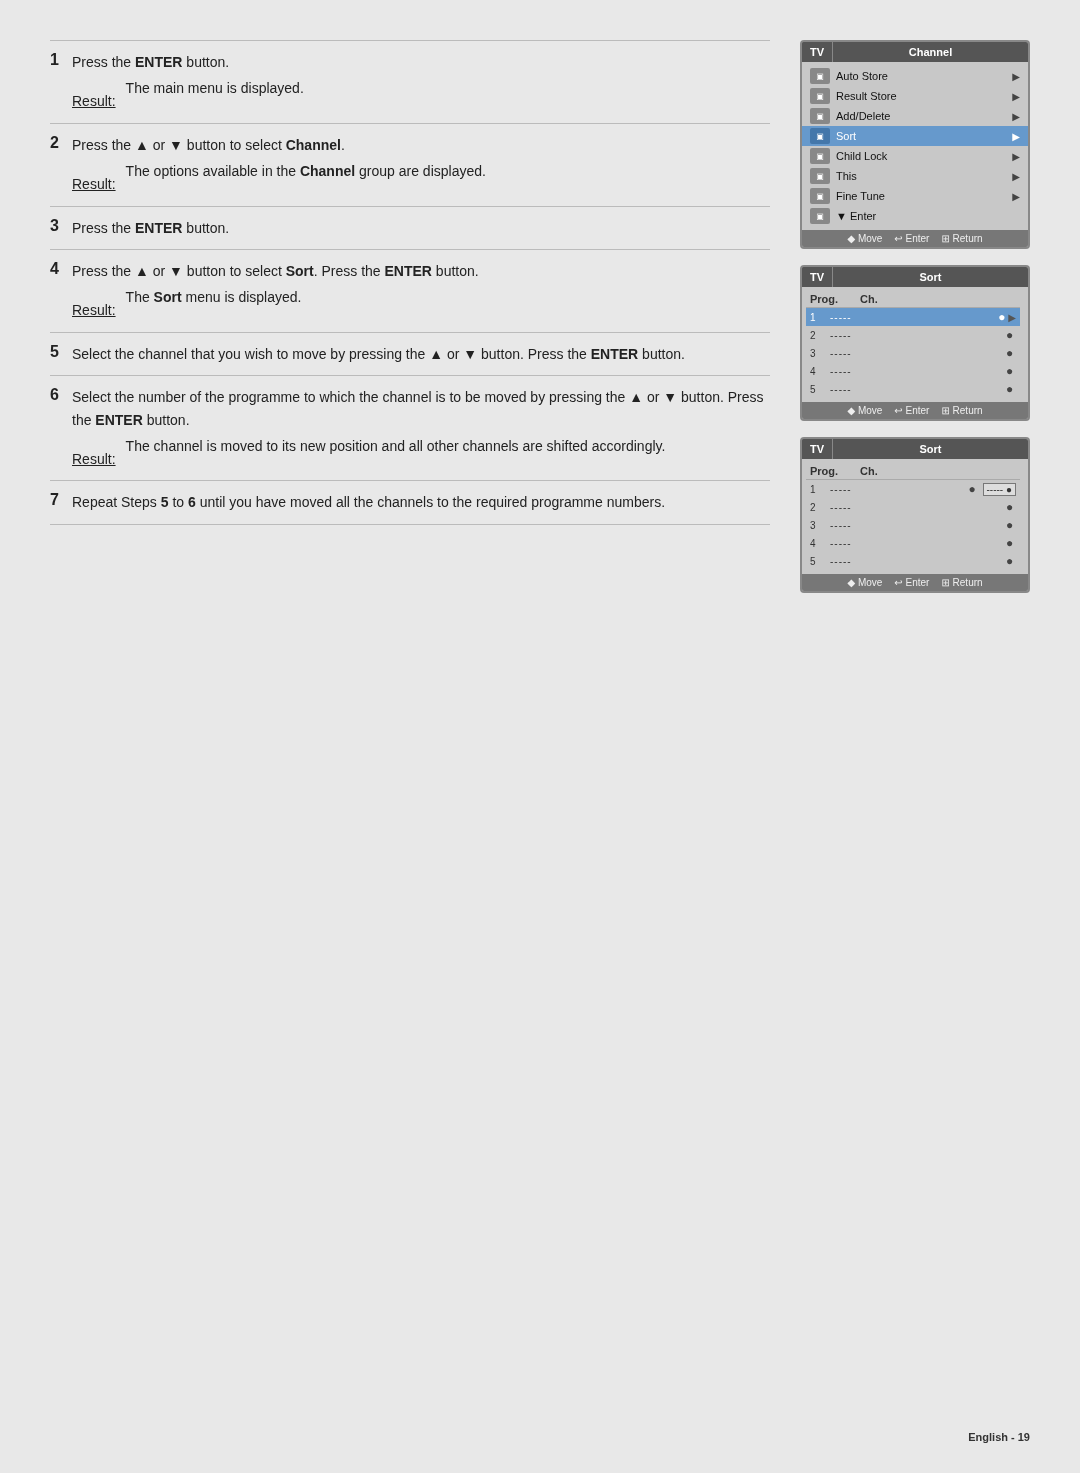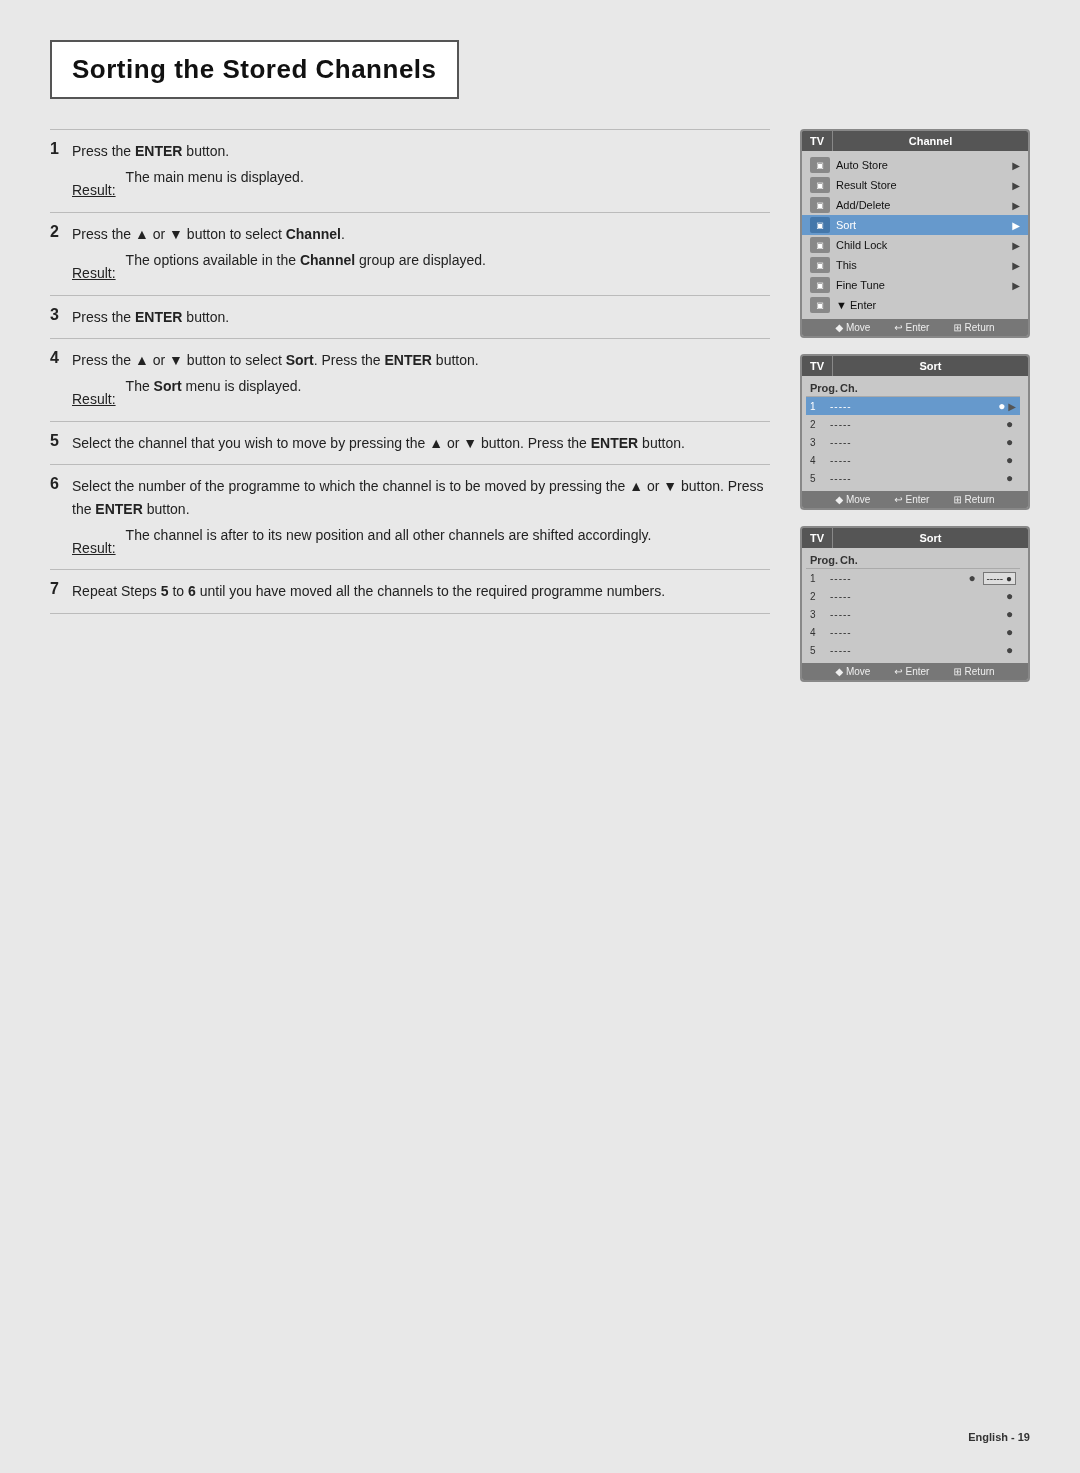--- a/index.html
+++ b/index.html
@@ -150,42 +150,42 @@
       font-size: 10px;
       color: #444;
     }
     .tv-menu-row.selected .tv-menu-arrow,
     .tv-menu-row.highlighted .tv-menu-arrow { color: #fff; }
     .tv-footer {
       background: #777;
       color: #eee;
       display: flex;
       justify-content: center;
-      gap: 24px;
+      gap: 12px;
       padding: 3px 6px;
       font-size: 10px;
     }
     .tv-footer span { display: flex; align-items: center; gap: 2px; }
     
     .sort-box .sort-header {
       background: #555;
       color: #fff;
     }
     .sort-table {
       padding: 4px 8px 4px 4px;
     }
     .sort-prog-header {
       display: flex;
       font-weight: bold;
       font-size: 11px;
       padding: 2px 4px;
       color: #333;
       border-bottom: 1px solid #aaa;
     }
-    .sort-prog-header .prog-col { width: 30px; }
+    .sort-prog-header .prog-col { width: 50px; }
     .sort-prog-header .ch-col { flex: 1; }
     .sort-row {
       display: flex;
       align-items: center;
       font-size: 11px;
       padding: 2px 4px;
       color: #333;
     }
     .sort-row .prog-num { width: 20px; font-size: 10px; }
     .sort-row .dashes { flex: 1; font-size: 10px; letter-spacing: 1px; }
@@ -204,23 +204,20 @@
       font-size: 11px;
       font-weight: bold;
       color: #333;
     }
   </style>
 </head>
 <body>
 
 <div class="page">
   
-  <div class="title-box">
-    <h1>Sorting the Stored Channels</h1>
-  </div>
 
   <div class="main-layout">
 
     <div class="left-col">
 
 
       <table class="steps-table">
         <tbody id="steps-body">
             <tr>
               <td class="step-num">1</td>
@@ -263,21 +260,21 @@
               <td class="step-content">
                 <div>Select the channel that you wish to move by pressing the ▲ or ▼ button. Press the <strong>ENTER</strong> button.</div>
               </td>
             </tr>
             <tr>
               <td class="step-num">6</td>
               <td class="step-content">
                 <div>Select the number of the programme to which the channel is to be moved by pressing the ▲ or ▼ button. Press the <strong>ENTER</strong> button.</div>
                 <div class="result-row">
                   <span class="result-label">Result:</span>
-                  <div>The channel is after to its new position and all other channels are shifted accordingly.</div>
+                  <div>The channel is moved to its new position and all other channels are shifted accordingly.</div>
                 </div>
               </td>
             </tr>
             <tr>
               <td class="step-num">7</td>
               <td class="step-content">
                 <div>Repeat Steps <strong>5</strong> to <strong>6</strong> until you have moved all the channels to the required programme numbers.</div>
               </td>
             </tr>
           </tbody>

